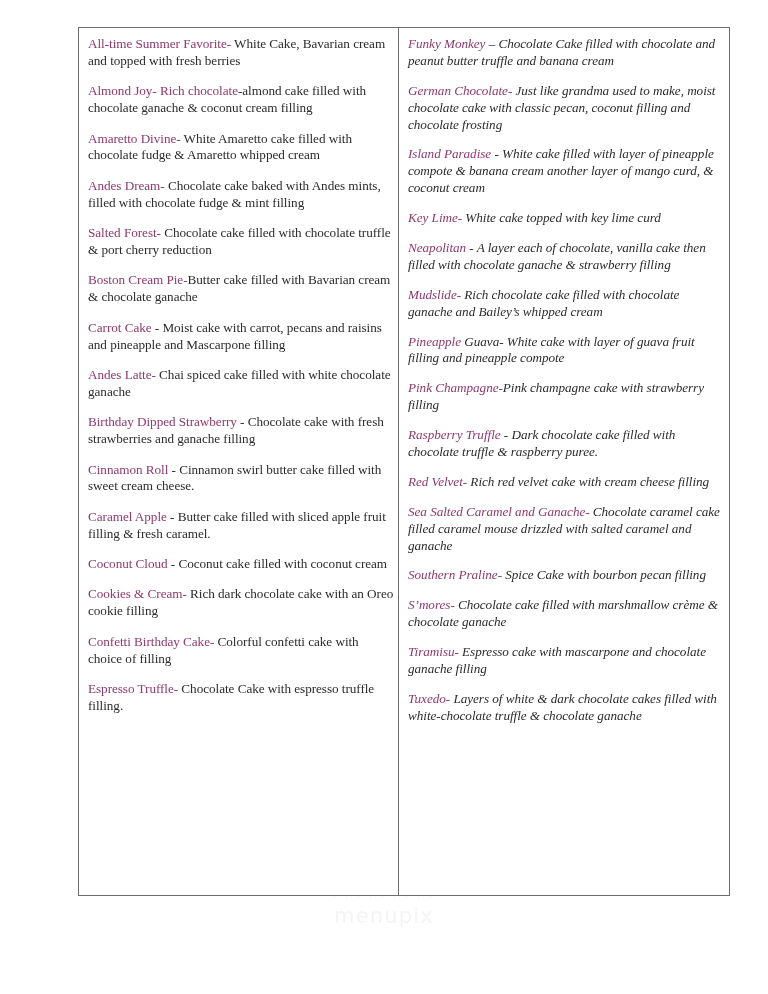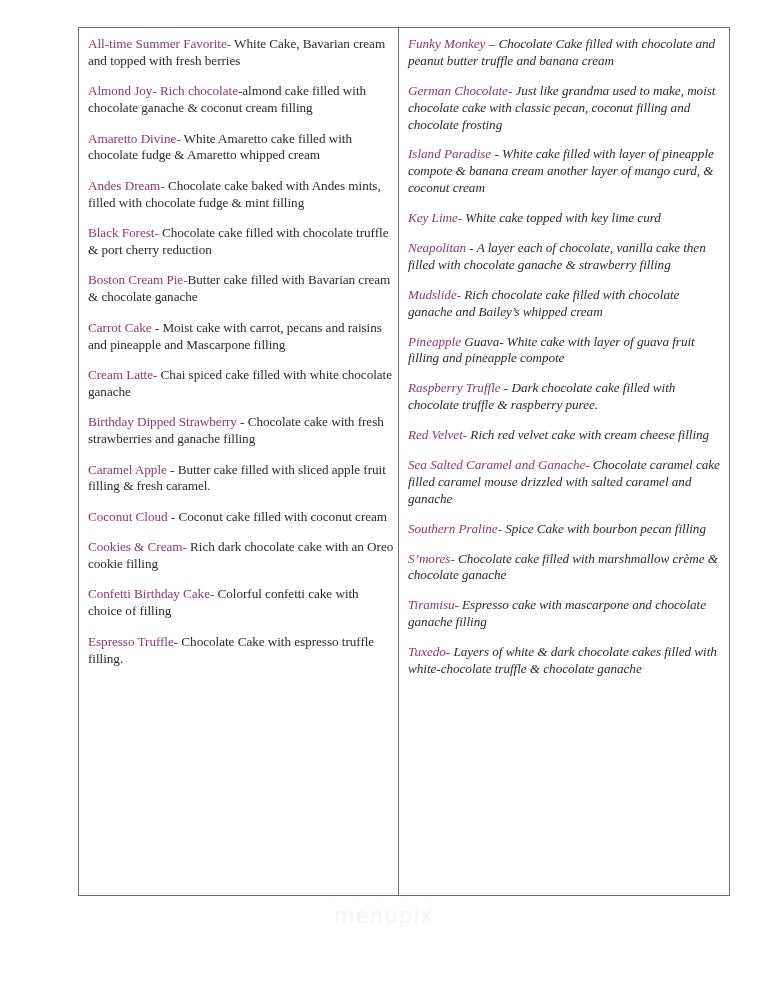--- a/index.html
+++ b/index.html
@@ -111,40 +111,42 @@
 
 <div id="menu-page">
 
   <div id="menu-frame">
 
     <div class="menu-column" id="column-left">
         <p class="menu-item"><span class="item-name">All-time Summer Favorite-</span><span class="item-desc"> White Cake, Bavarian cream    and topped with fresh berries</span></p>
         <p class="menu-item"><span class="item-name">Almond Joy- Rich chocolate</span><span class="item-desc">-almond cake filled with chocolate ganache &amp; coconut cream  filling</span></p>
         <p class="menu-item"><span class="item-name">Amaretto Divine-</span><span class="item-desc"> White Amaretto cake filled with chocolate fudge &amp; Amaretto whipped cream</span></p>
         <p class="menu-item"><span class="item-name">Andes Dream-</span><span class="item-desc"> Chocolate cake baked with Andes mints, filled with chocolate fudge &amp; mint filling</span></p>
-        <p class="menu-item"><span class="item-name">Black Forest-</span><span class="item-desc"> Chocolate cake filled with chocolate truffle &amp; port cherry reduction</span></p>
+        <p class="menu-item"><span class="item-name">Salted Forest-</span><span class="item-desc"> Chocolate cake filled with chocolate truffle &amp; port cherry reduction</span></p>
         <p class="menu-item"><span class="item-name">Boston Cream Pie-</span><span class="item-desc">Butter cake filled with Bavarian cream &amp; chocolate ganache</span></p>
         <p class="menu-item"><span class="item-name">Carrot Cake</span><span class="item-desc"> - Moist cake with carrot, pecans and raisins and pineapple and Mascarpone filling</span></p>
-        <p class="menu-item"><span class="item-name">Cream Latte-</span><span class="item-desc"> Chai spiced cake filled with white chocolate ganache</span></p>
+        <p class="menu-item"><span class="item-name">Andes Latte-</span><span class="item-desc"> Chai spiced cake filled with white chocolate ganache</span></p>
         <p class="menu-item"><span class="item-name">Birthday Dipped Strawberry</span><span class="item-desc"> - Chocolate cake with fresh strawberries and ganache filling</span></p>
+        <p class="menu-item"><span class="item-name">Cinnamon Roll</span><span class="item-desc"> - Cinnamon swirl butter cake filled with sweet cream cheese.</span></p>
         <p class="menu-item"><span class="item-name">Caramel Apple</span><span class="item-desc"> - Butter cake filled with sliced apple fruit filling &amp; fresh caramel.</span></p>
         <p class="menu-item"><span class="item-name">Coconut Cloud</span><span class="item-desc"> - Coconut cake filled with coconut cream</span></p>
         <p class="menu-item"><span class="item-name">Cookies &amp; Cream-</span><span class="item-desc"> Rich dark chocolate cake with an Oreo cookie filling</span></p>
         <p class="menu-item"><span class="item-name">Confetti Birthday Cake-</span><span class="item-desc"> Colorful confetti cake with choice of filling</span></p>
         <p class="menu-item"><span class="item-name">Espresso Truffle-</span><span class="item-desc"> Chocolate Cake with espresso truffle filling.</span></p>
       </div>
 
     <div class="menu-column" id="column-right">
         <p class="menu-item"><span class="item-name">Funky Monkey</span><span class="item-desc"> – Chocolate Cake filled with chocolate and peanut butter truffle and banana cream</span></p>
         <p class="menu-item"><span class="item-name">German Chocolate-</span><span class="item-desc">  Just like grandma used to make, moist chocolate cake with classic pecan, coconut filling and chocolate frosting</span></p>
         <p class="menu-item"><span class="item-name">Island Paradise</span><span class="item-desc"> - White cake filled with layer of pineapple compote &amp; banana cream  another layer of mango curd, &amp; coconut cream</span></p>
         <p class="menu-item"><span class="item-name"> Key Lime-</span><span class="item-desc"> White cake topped with key lime curd</span></p>
         <p class="menu-item"><span class="item-name">Neapolitan</span><span class="item-desc"> - A layer each of chocolate, vanilla cake then filled with chocolate ganache &amp; strawberry filling</span></p>
         <p class="menu-item"><span class="item-name">Mudslide-</span><span class="item-desc"> Rich chocolate cake filled with chocolate ganache and Bailey’s whipped cream</span></p>
         <p class="menu-item"><span class="item-name">Pineapple</span><span class="item-desc"> Guava- White cake with layer of  guava fruit filling and pineapple compote</span></p>
+        <p class="menu-item"><span class="item-name">Pink Champagne-</span><span class="item-desc">Pink champagne cake with strawberry filling</span></p>
         <p class="menu-item"><span class="item-name">Raspberry Truffle</span><span class="item-desc"> - Dark chocolate cake filled with chocolate truffle &amp; raspberry puree.</span></p>
         <p class="menu-item"><span class="item-name">Red Velvet-</span><span class="item-desc"> Rich red velvet cake with cream cheese filling</span></p>
         <p class="menu-item"><span class="item-name"> Sea Salted Caramel and Ganache-</span><span class="item-desc">  Chocolate caramel cake filled caramel mouse drizzled with salted caramel and ganache</span></p>
         <p class="menu-item"><span class="item-name">Southern Praline-</span><span class="item-desc">  Spice Cake with bourbon pecan filling</span></p>
         <p class="menu-item"><span class="item-name">S’mores-</span><span class="item-desc"> Chocolate cake filled with marshmallow crème &amp; chocolate ganache</span></p>
         <p class="menu-item"><span class="item-name">Tiramisu-</span><span class="item-desc"> Espresso cake with mascarpone and chocolate ganache filling</span></p>
         <p class="menu-item"><span class="item-name">Tuxedo-</span><span class="item-desc">  Layers of white &amp; dark chocolate cakes filled with white-chocolate truffle &amp; chocolate ganache</span></p>
       </div>
 
   </div>

